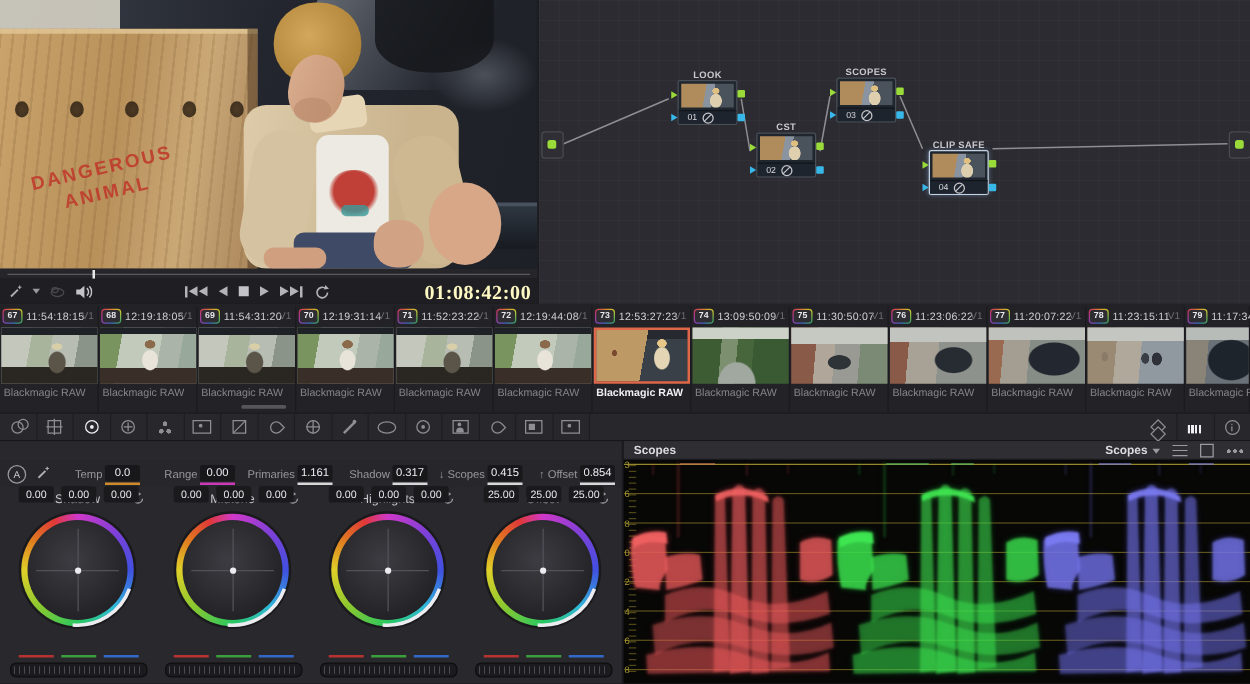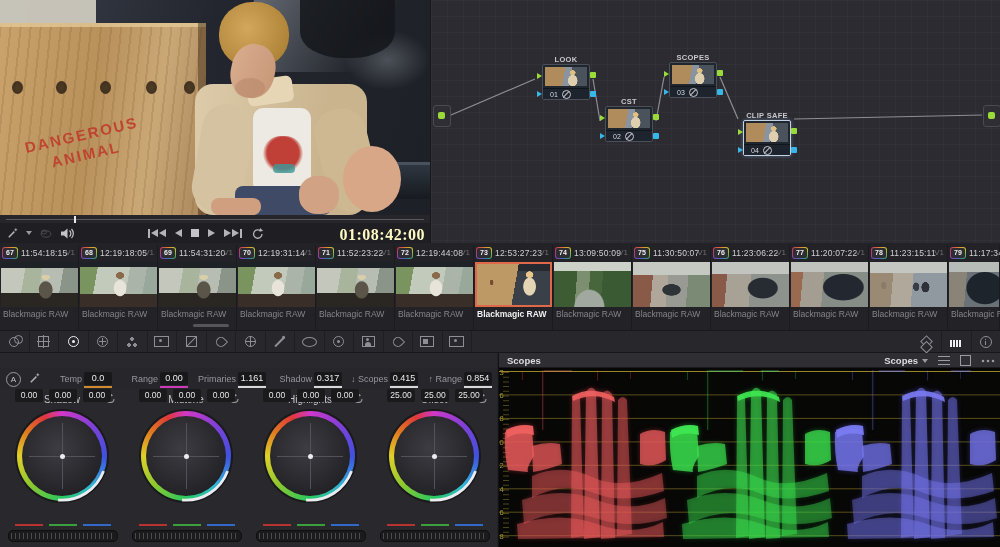--- a/index.html
+++ b/index.html
@@ -597,21 +597,21 @@
       <span class="pund" style="left:160px;background:#cc3ab8"></span>
       <span class="plabel" style="left:176px">Primaries</span>
       <span class="pbox" style="left:238px">1.161</span>
       <span class="pund" style="left:238px;background:#d8d8d8"></span>
       <span class="plabel" style="left:252px">Shadow</span>
       <span class="pbox" style="left:314px">0.317</span>
       <span class="pund" style="left:314px;background:#d8d8d8"></span>
       <span class="plabel" style="left:328px">↓ Scopes</span>
       <span class="pbox" style="left:390px">0.415</span>
       <span class="pund" style="left:390px;background:#d8d8d8"></span>
-      <span class="plabel" style="left:402px">↑ Range</span>
+      <span class="plabel" style="left:402px">↑ Offset</span>
       <span class="pbox" style="left:464px">0.854</span>
       <span class="pund" style="left:464px;background:#d8d8d8"></span>
     </div>
     <div id="wheels" class="abs">
 
       <div class="wcol" style="left:0px">
         <div class="wtitle">Shadow</div>
         <svg class="wreset" viewBox="0 0 11 11">
             <path d="M9 6 A3.6 3.6 0 1 1 5.5 2.2" fill="none" stroke="#9a9aa0" stroke-width="1.1"></path>
             <path d="M5 0.2 L8 2.2 L5 4.2 Z" fill="#9a9aa0"></path>

